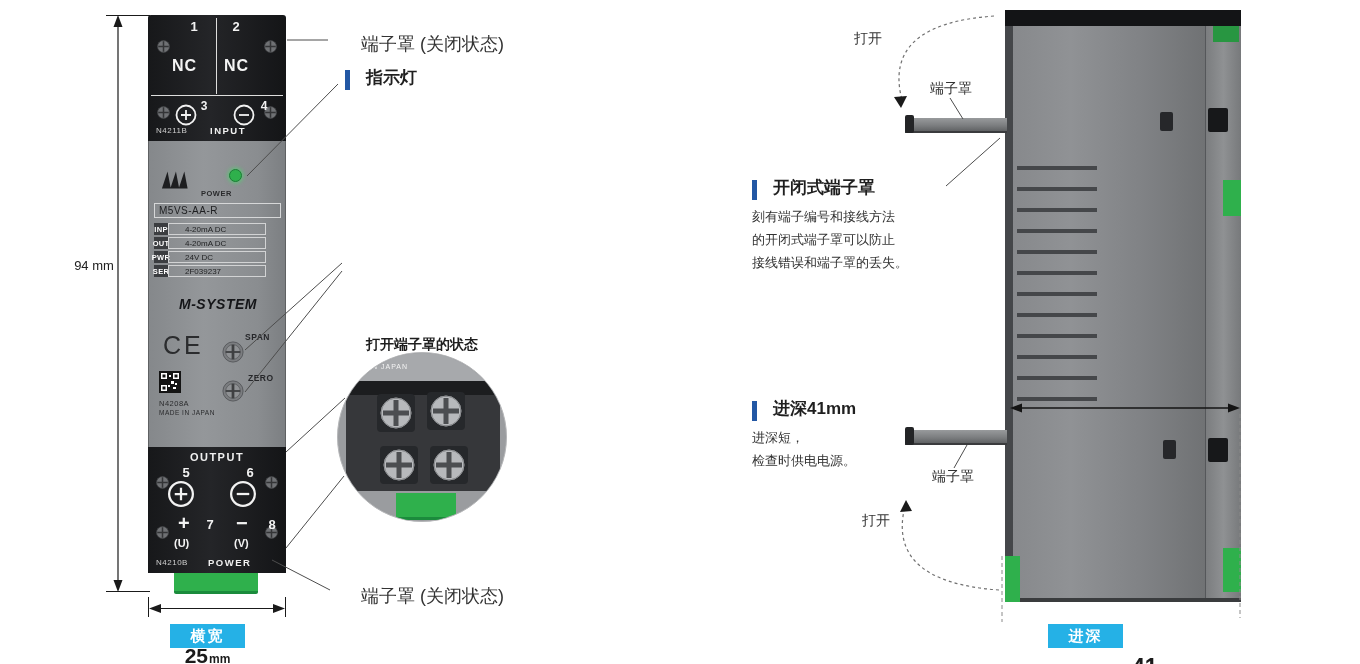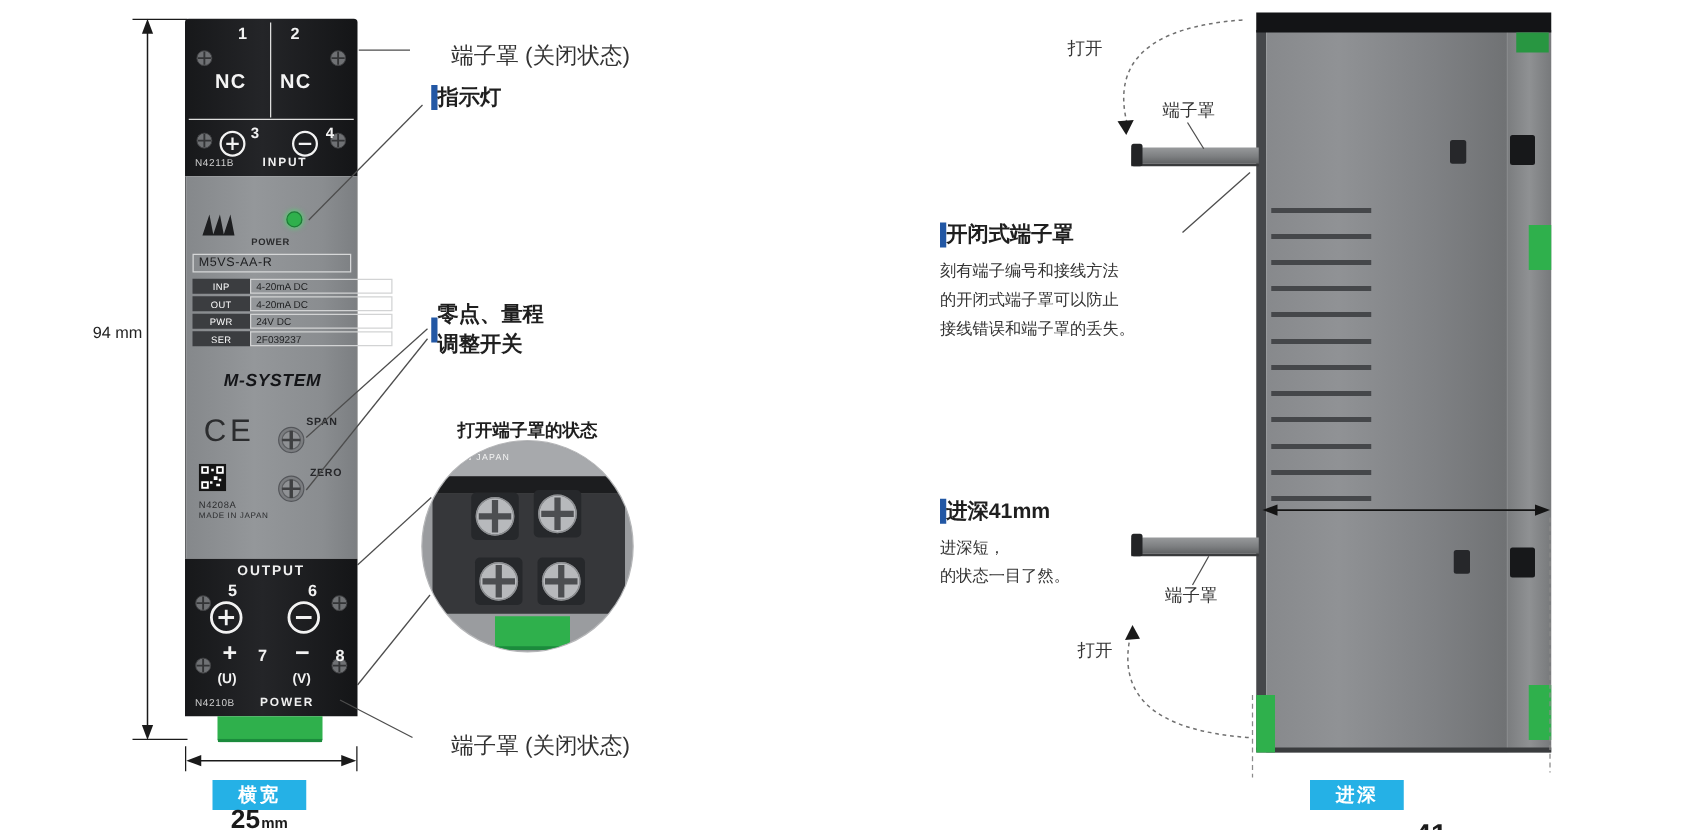--- a/index.html
+++ b/index.html
@@ -20,24 +20,24 @@
   .tnc{position:absolute;color:#f4f4f4;font-size:16px;font-weight:bold;text-align:left;letter-spacing:1px;}
   .tboard{position:absolute;color:#cfcfcf;font-size:8px;letter-spacing:.5px;}
   .tname{position:absolute;color:#f0f0f0;font-size:9.5px;font-weight:bold;letter-spacing:1.5px;}
   .led{position:absolute;width:11px;height:11px;border-radius:50%;border:1px solid #1d7a36;
        box-shadow:0 0 4px 1px rgba(80,210,110,.85);}
   .tiny-dark{position:absolute;color:#2a2b2d;font-size:7.5px;font-weight:bold;letter-spacing:.5px;}
   .model-box{position:absolute;left:5px;top:62px;width:127px;height:15px;border:1px solid #d6d7d8;
              color:#1d1e20;font-size:10px;display:flex;align-items:center;padding-left:4px;
              box-sizing:border-box;letter-spacing:.5px;}
   .spec{position:absolute;left:5px;display:flex;height:12px;}
-  .spec-k{width:46px;background:#3b3d40;color:#fff;font-size:7.5px;font-weight:normal;
+  .spec-k{width:14px;background:#3b3d40;color:#fff;font-size:7.5px;font-weight:bold;
           display:flex;align-items:center;justify-content:center;letter-spacing:.3px;}
-  .spec-v{width:114px;border:1px solid #d2d3d4;color:#1f2022;font-size:8px;display:flex;
-          align-items:center;padding-left:4px;box-sizing:border-box;}
+  .spec-v{width:98px;border:1px solid #d2d3d4;color:#1f2022;font-size:8px;display:flex;
+          align-items:center;padding-left:16px;box-sizing:border-box;}
   .brand{position:absolute;left:0;top:155px;width:138px;text-align:center;color:#141518;
          font-size:14px;font-weight:bold;font-style:italic;letter-spacing:.5px;}
   .ce{position:absolute;left:14px;top:190px;font-size:25px;color:#2b2c2e;letter-spacing:3px;}
   .dial-label{position:absolute;color:#26272a;font-size:8.5px;font-weight:bold;letter-spacing:.5px;}
   .green-el{}
   .fm-green{position:absolute;left:26px;top:558px;width:84px;height:18px;border-bottom:3px solid #1b8b3c;
             border-radius:0 0 2px 2px;}
   .big-sign{position:absolute;color:#f2f2f2;font-weight:bold;font-size:20px;line-height:1;}
   .uv{position:absolute;color:#f2f2f2;font-weight:bold;font-size:11px;}
 
@@ -64,21 +64,21 @@
          background:#9a9c9f;border:1px solid #b5b6b8;z-index:4;box-sizing:border-box;}
   .inset-top{position:absolute;left:0;top:0;width:170px;height:28px;background:#a7a9ac;}
   .inset-made{position:absolute;left:34px;top:10px;color:#f3f3f3;font-size:7px;letter-spacing:1px;}
   .inset-band{position:absolute;left:0;top:28px;width:170px;height:14px;background:#1c1d1f;}
   .inset-plate{position:absolute;left:8px;top:42px;width:154px;height:96px;background:#36373a;}
   .iscrew{position:absolute;width:40px;height:40px;}
   .inset-green{position:absolute;left:58px;top:140px;width:60px;height:24px;border-bottom:3px solid #1b8b3c;}
 
   
   .note{z-index:5;font-size:18px;color:#333;margin-left:27px;}
-  .callout-title{z-index:5;display:flex;gap:0;align-items:center;}
+  .callout-title{z-index:5;display:flex;gap:16px;align-items:flex-end;}
   .bar{width:5px;height:20px;flex:0 0 5px;margin-top:1px;}
   .ct{font-weight:bold;font-size:17px;color:#1f1f1f;line-height:1.4;}
   .cbody{z-index:5;font-size:13px;color:#333;line-height:1.75;}
   .side-label{z-index:5;font-size:14px;color:#333;}
   .inset-title{z-index:5;font-size:14px;font-weight:bold;color:#1f1f1f;}
   .badge{z-index:5;color:#fff;font-weight:bold;font-size:15px;display:flex;align-items:center;
          justify-content:center;letter-spacing:2px;}
   .dimvalue{z-index:5;display:flex;align-items:baseline;color:#1b1b1b;}
   .num{font-size:21px;font-weight:bold;}
   .unit{font-size:12px;font-weight:bold;margin-left:1px;}
@@ -342,25 +342,20 @@
 
   <div class="a dimtext" style="left:70px;top:258px;width:48px;">94 mm</div>
 
   <div class="a note" style="left:334px;top:32px;">端子罩 (关闭状态)</div>
 
   <div class="a callout-title" style="left:345px;top:66px;">
     <span class="bar" style="background: rgb(34, 87, 164);"></span>
     <span class="ct">指示灯</span>
   </div>
 
-  <div class="a callout-title" style="left:345px;top:240px;">
-    <span class="bar" style="background: rgb(34, 87, 164);"></span>
-    <span class="ct pre">零点、量程
-调整开关</span>
-  </div>
 
   <div class="a inset-title" style="left:366px;top:336px;">打开端子罩的状态</div>
 
   <div class="a note" style="left:334px;top:584px;">端子罩 (关闭状态)</div>
 
   <div class="a side-label" style="left:854px;top:30px;">打开</div>
   <div class="a side-label" style="left:930px;top:80px;">端子罩</div>
 
   <div class="a callout-title" style="left:752px;top:176px;">
     <span class="bar" style="background: rgb(34, 87, 164);"></span>
@@ -368,21 +363,21 @@
   </div>
   <div class="a cbody pre" style="left:752px;top:206px;">刻有端子编号和接线方法
 的开闭式端子罩可以防止
 接线错误和端子罩的丢失。</div>
 
   <div class="a callout-title" style="left:752px;top:397px;">
     <span class="bar" style="background: rgb(34, 87, 164);"></span>
     <span class="ct">进深41mm</span>
   </div>
   <div class="a cbody pre" style="left:752px;top:427px;">进深短，
-的状态一目了然。</div>
+检查时供电电源。</div>
 
   <div class="a side-label" style="left:932px;top:468px;">端子罩</div>
   <div class="a side-label" style="left:862px;top:512px;">打开</div>
 
   <div class="a badge" style="left: 170px; top: 624px; width: 75px; height: 24px; background: rgb(37, 177, 230);">横宽</div>
   <div class="a dimvalue" style="left:170px;top:644px;width:75px;justify-content:center;">
     <span class="num">25</span>
     <span class="unit">mm</span>
   </div>
 

